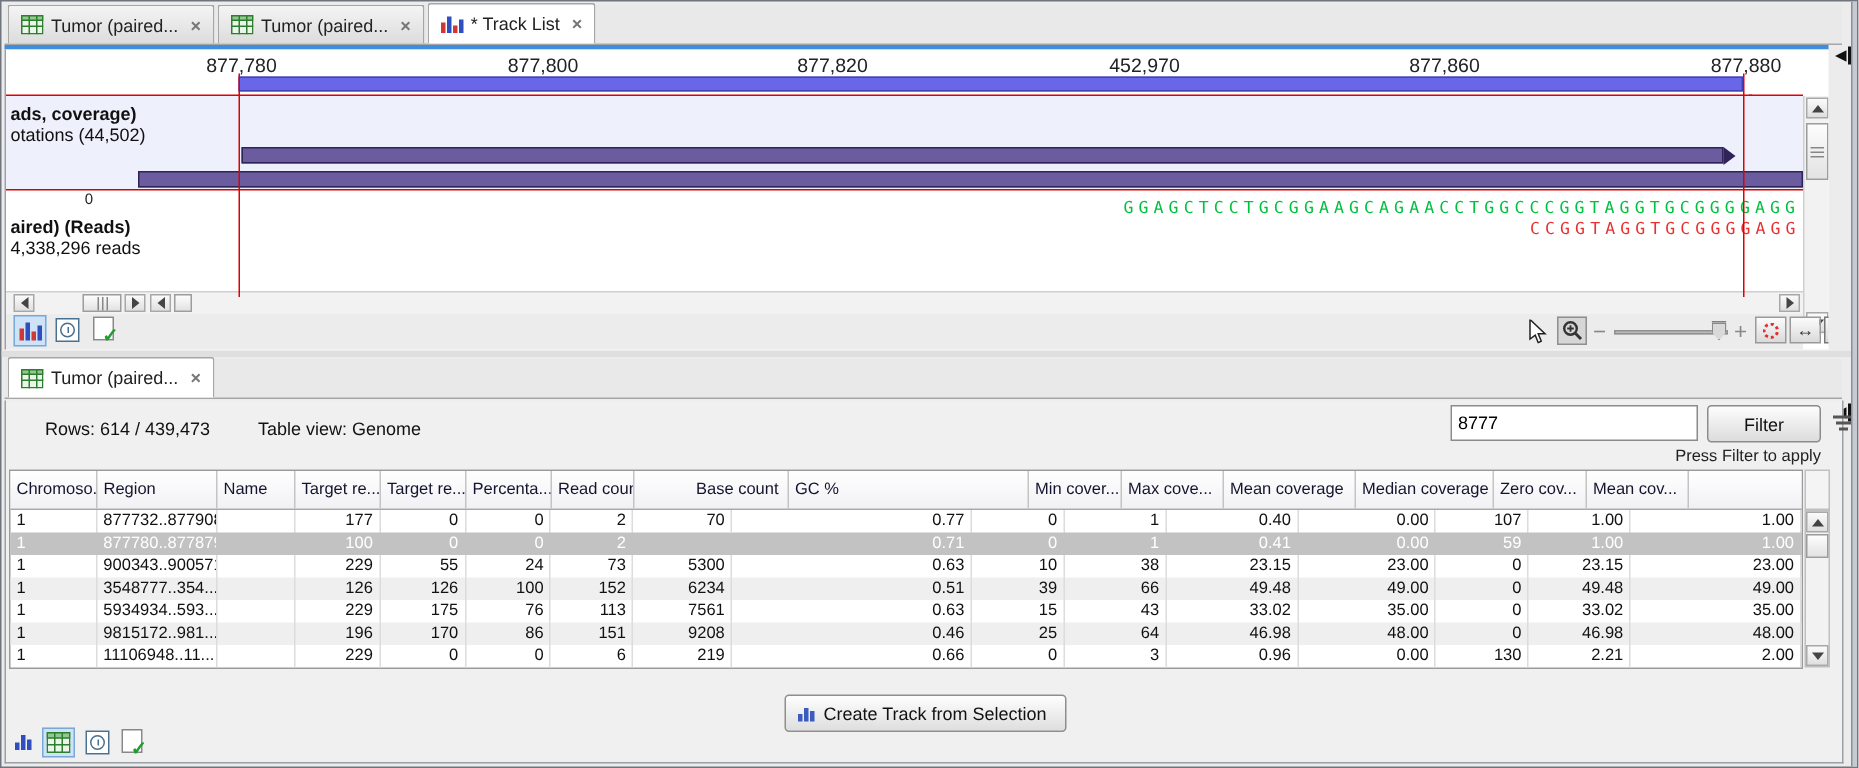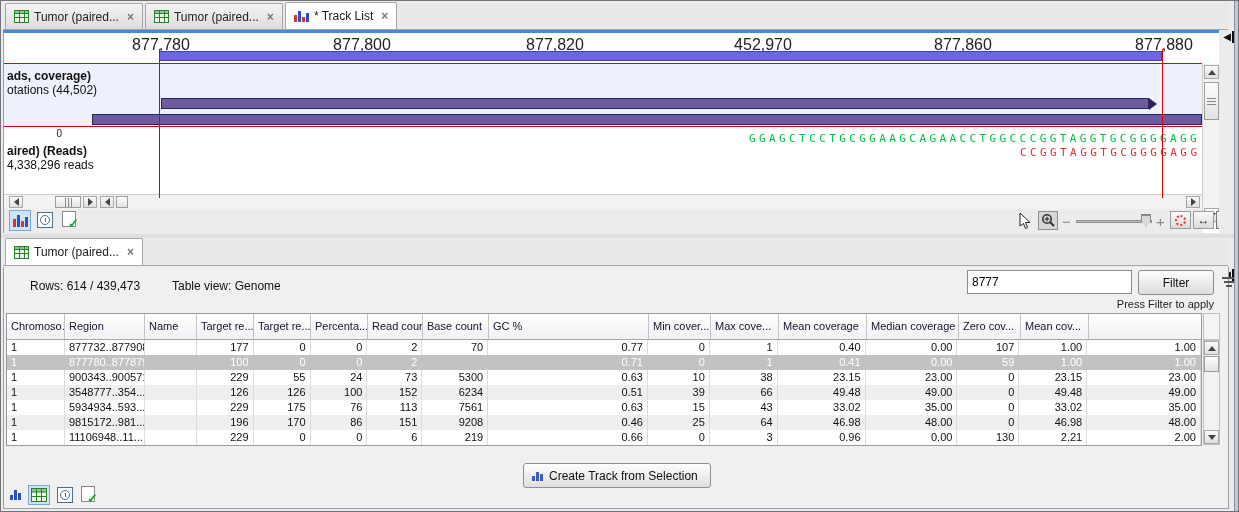--- a/index.html
+++ b/index.html
@@ -17,21 +17,21 @@
          border:1px solid #a6a6a6; border-bottom:none; background:linear-gradient(#f4f4f4,#dcdcdc);
          font-size:12px; color:#222; margin-left:2px; border-radius:2px 2px 0 0; }
   .tab.active { background:#ffffff; height:27px; }
   .tab .close { color:#777; font-size:12px; font-weight:bold; margin-left:3px; cursor:default; }
   .focus-line { position:absolute; left:2px; width:1216px; height:3px; background:#3d8edc; }
 
   
   #track-view { position:absolute; left:2px; top:32px; width:1216px; height:200px;
                 background:#ffffff; border-left:1px solid #9aa0a6; overflow:hidden; }
   .ruler-label { position:absolute; top:3px; width:60px; text-align:center;
-                 font-size:16px; color:#222; }
+                 font-size:13px; color:#222; }
   #ruler-bar { position:absolute; left:155px; top:18px; width:1003px; height:10px;
                background:#6a66e8; border:1px solid #4343b4; }
   #tick-880 { position:absolute; left:1162px; top:30px; width:2px; height:9px; background:#555; }
   #lavender { position:absolute; left:0; top:31px; width:1198px; height:62px; background:#eef0fb; }
   .redline-h { position:absolute; left:0; width:1198px; height:1px; background:#e00000; z-index:6; }
   .redline-v { position:absolute; top:16px; width:1px; height:149px; background:#e00000; z-index:6; }
   .ann-bar { position:absolute; background:#6b5c9f; border:1px solid #2f2457; z-index:3; }
   .ann-arrow { position:absolute; width:0; height:0; z-index:3;
                border-top:6px solid transparent; border-bottom:6px solid transparent;
                border-left:8px solid #2f2457; }
@@ -305,21 +305,21 @@
 
     <div id="grid">
         <div class="tr head">
           <div class="td" style="width: 58px; text-align: left;">Chromoso...</div>
           <div class="td" style="width: 80px; text-align: left;">Region</div>
           <div class="td" style="width: 52px; text-align: left;">Name</div>
           <div class="td" style="width: 57px; text-align: left;">Target re...</div>
           <div class="td" style="width: 57px; text-align: left;">Target re...</div>
           <div class="td" style="width: 57px; text-align: left;">Percenta...</div>
           <div class="td" style="width: 55px; text-align: left;">Read count</div>
-          <div class="td" style="width: 66px; text-align: left;">Base count</div>
+          <div class="td" style="width: 66px; text-align: left; margin-left: 37px;">Base count</div>
           <div class="td" style="width: 160px; text-align: left;">GC %</div>
           <div class="td" style="width: 62px; text-align: left;">Min cover...</div>
           <div class="td" style="width: 68px; text-align: left;">Max cove...</div>
           <div class="td" style="width: 88px; text-align: left;">Mean coverage</div>
           <div class="td" style="width: 92px; text-align: left;">Median coverage</div>
           <div class="td" style="width: 62px; text-align: left;">Zero cov...</div>
           <div class="td" style="width: 68px; text-align: left;">Mean cov...</div>
         </div>
         <div class="tr">
           <div class="td" style="width: 58px; text-align: left;">1</div>

